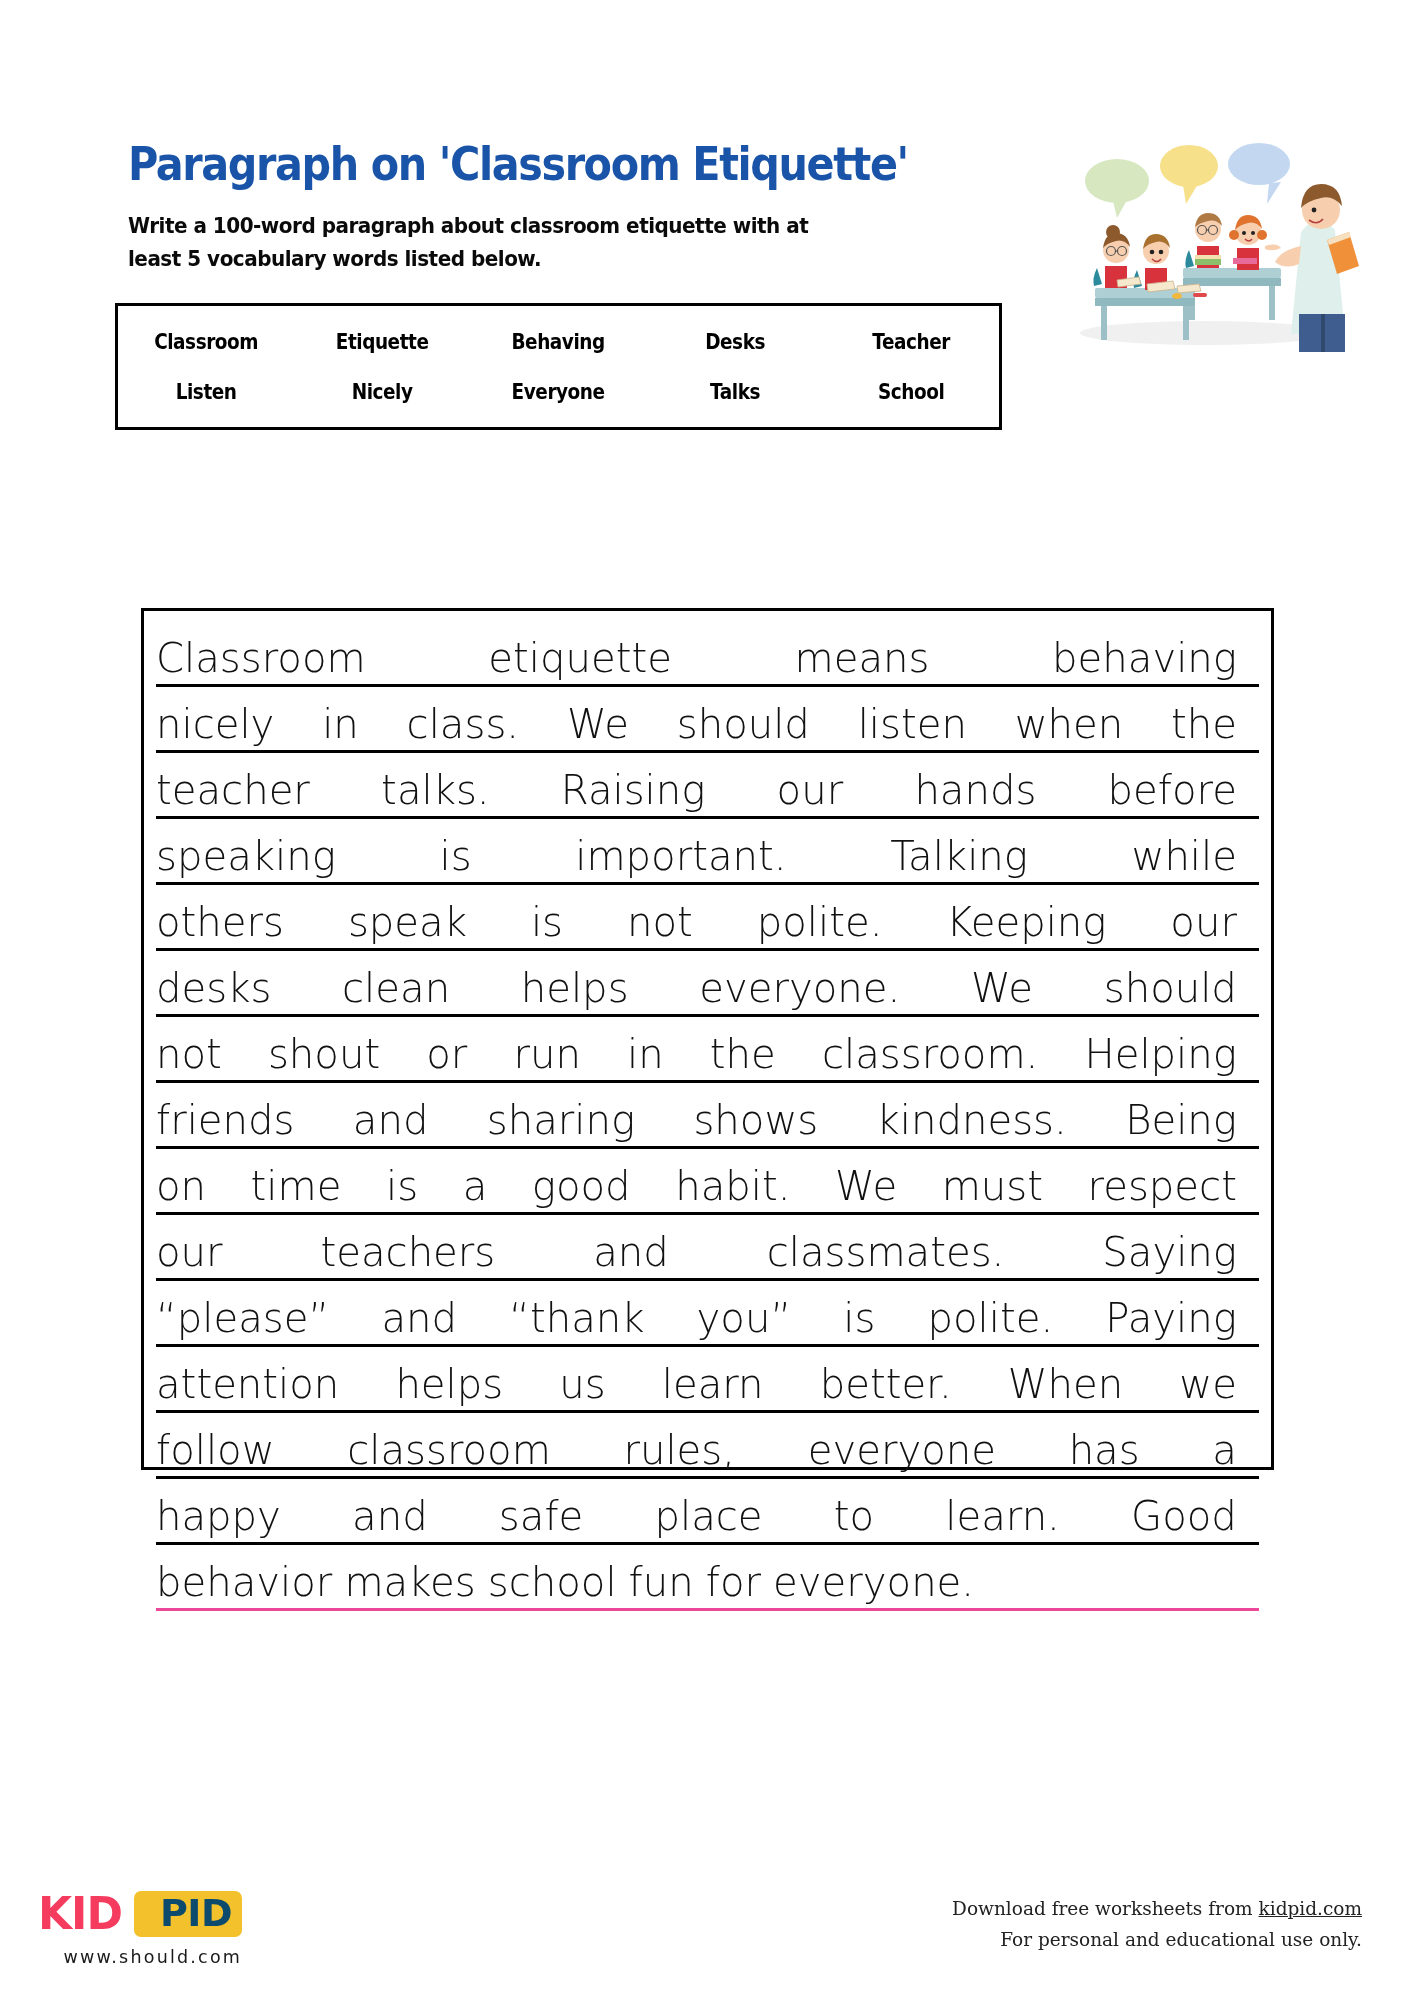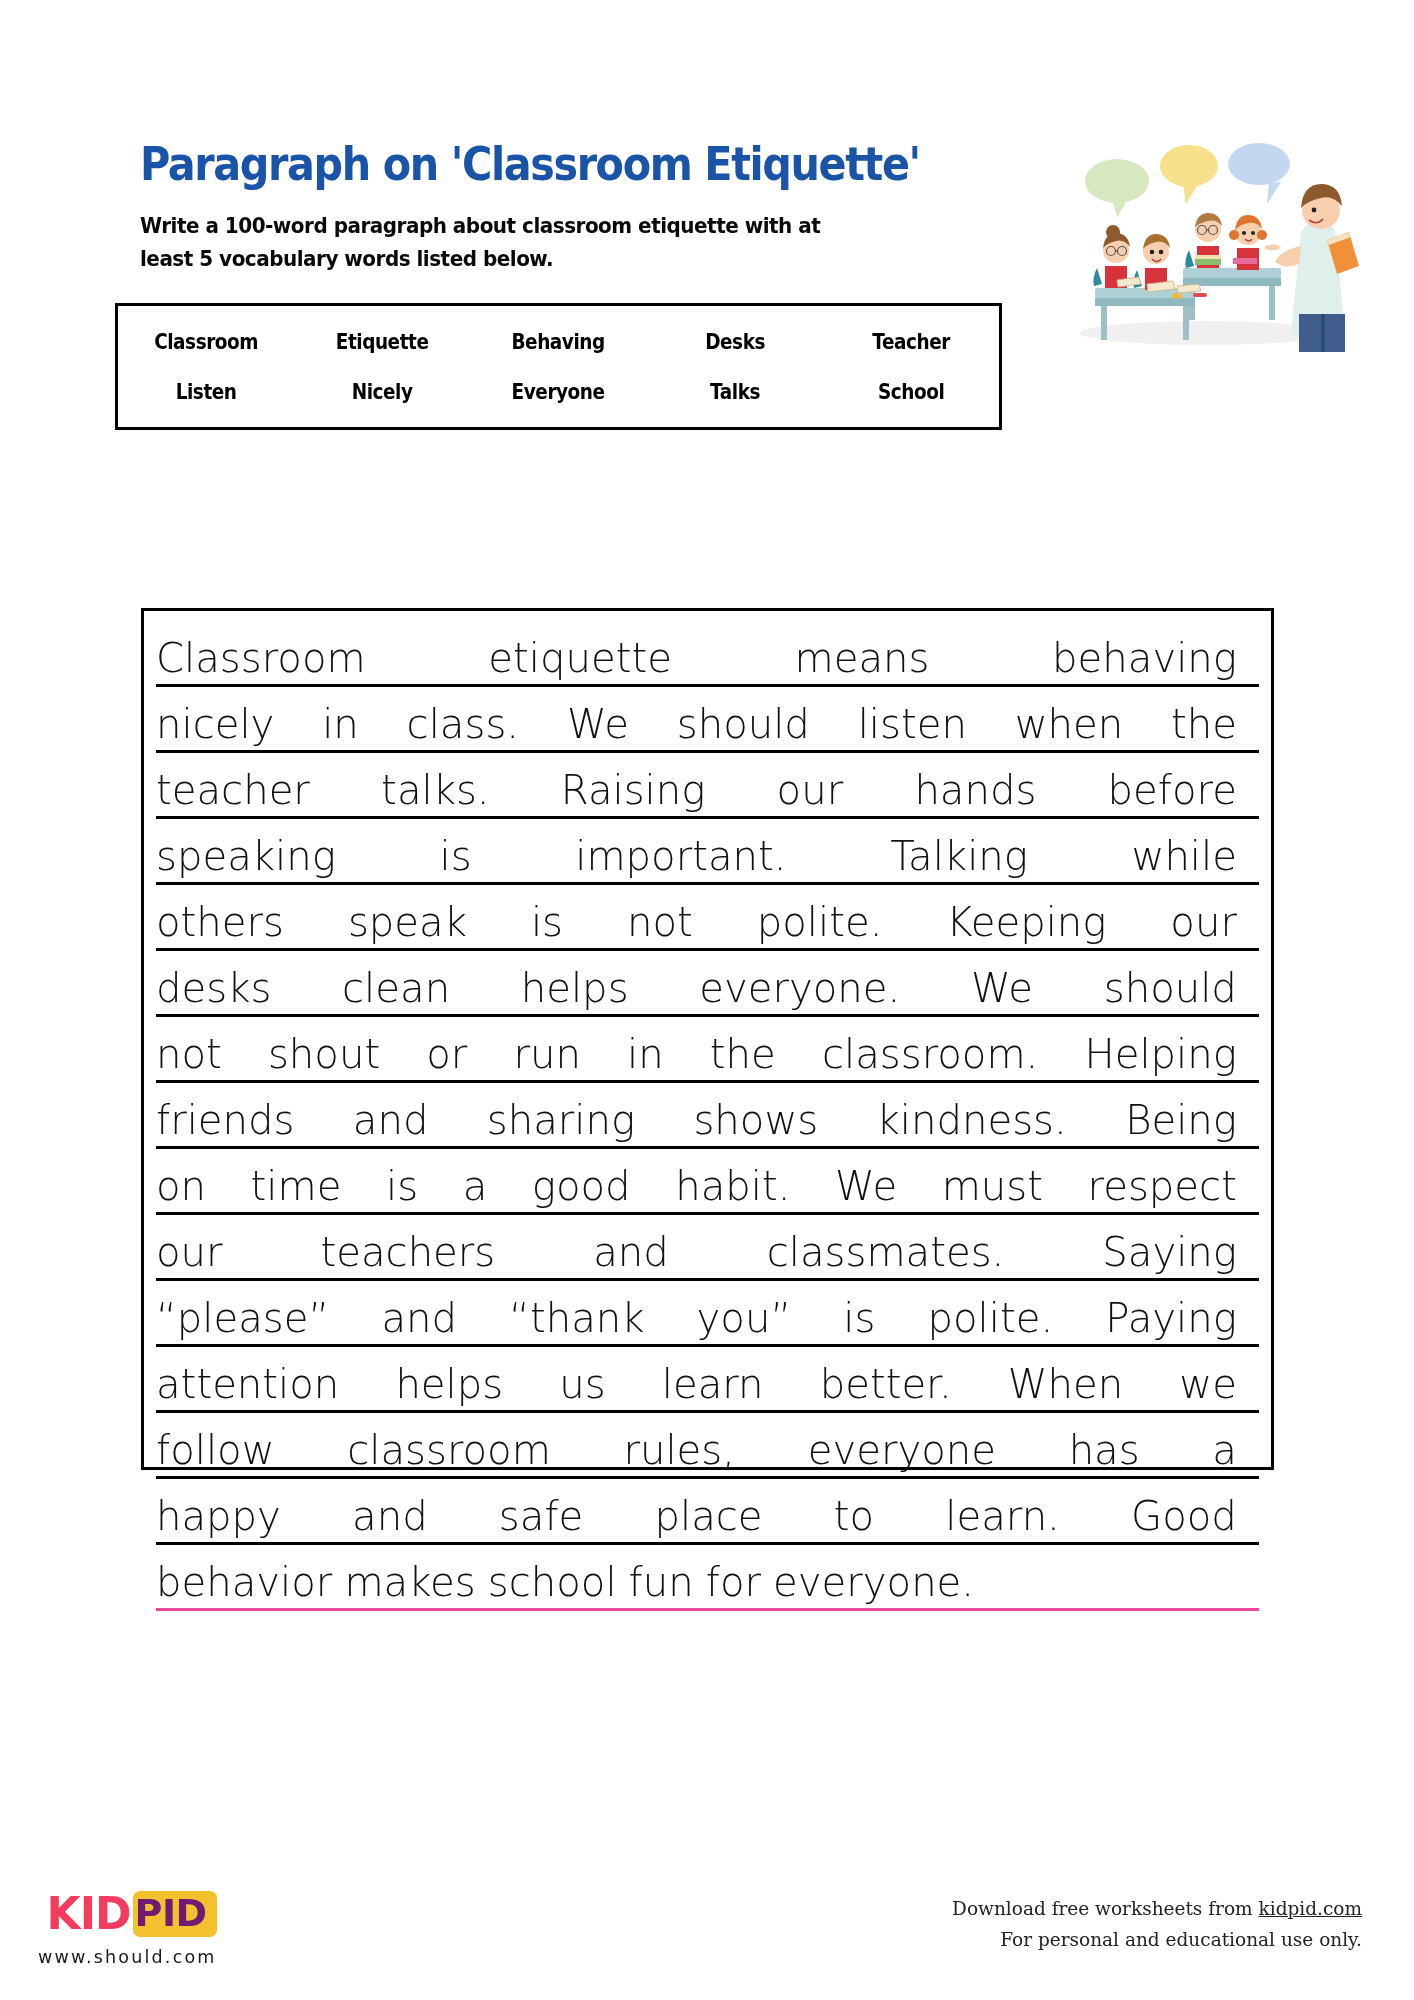--- a/index.html
+++ b/index.html
@@ -19,21 +19,21 @@
   .page {
     position: relative;
     width: 1414px;
     height: 2000px;
     background: #ffffff;
   }
 
   
   .header {
     position: absolute;
-    left: 140px;
+    left: 128px;
     top: 140px;
     width: 1140px;
     height: 200px;
   }
 
   .title {
     font-family: "DejaVu Sans", sans-serif;
     font-weight: bold;
     font-size: 47px;
     letter-spacing: -1.6px;
@@ -172,27 +172,27 @@
     font-size: 44px;
     color: #f53b5e;
     letter-spacing: -1px;
     line-height: 1;
   }
 
   .logo-pid {
     font-family: "DejaVu Sans", sans-serif;
     font-weight: bold;
     font-size: 38px;
-    color: #701a75;
+    color: #0c4a6e;
     background: #f2c12b;
     border-radius: 7px;
-    padding: 3px 10px 5px 2px;
+    padding: 3px 10px 5px 26px;
     letter-spacing: -0.5px;
     line-height: 1;
-    margin-left: 2px;
+    margin-left: 12px;
   }
 
   .logo-url {
     font-family: "DejaVu Sans", sans-serif;
     font-size: 17.5px;
     color: #1a1a1a;
     letter-spacing: 2.2px;
     margin-top: 7px;
   }
 

